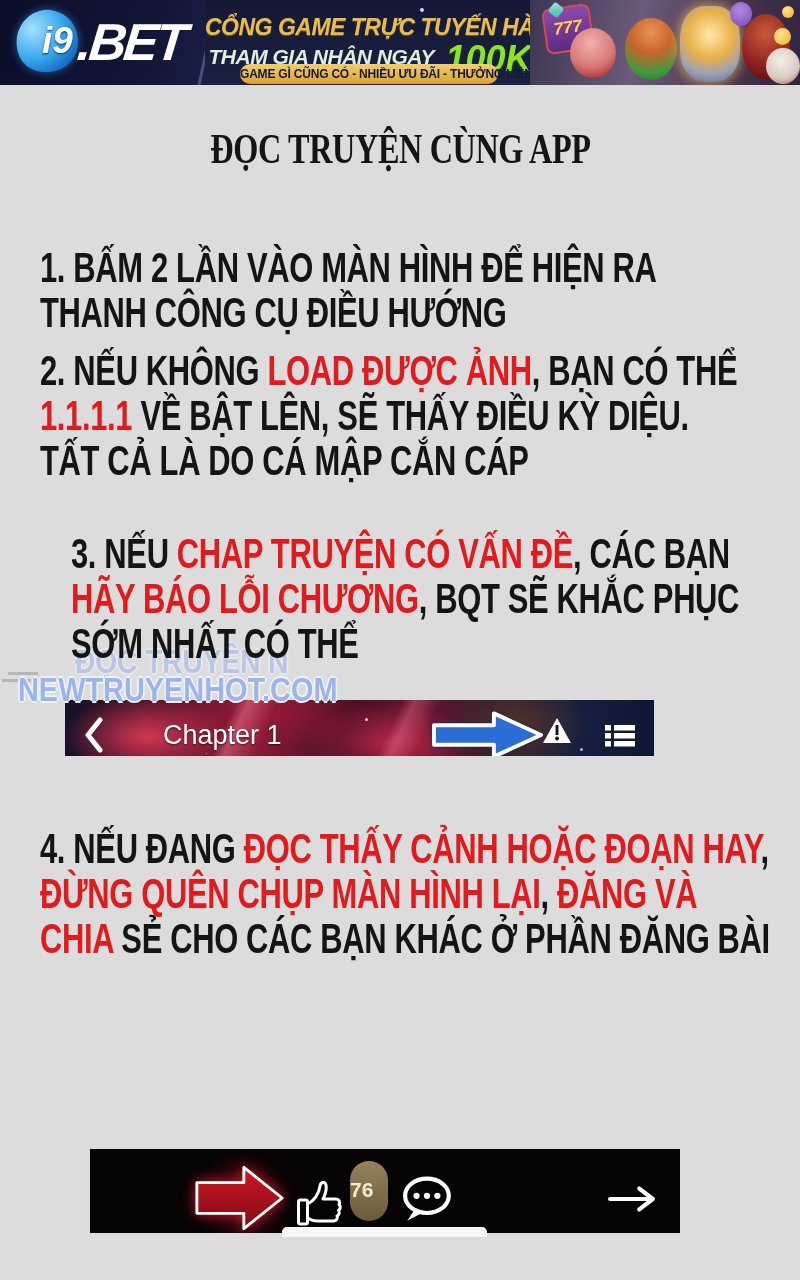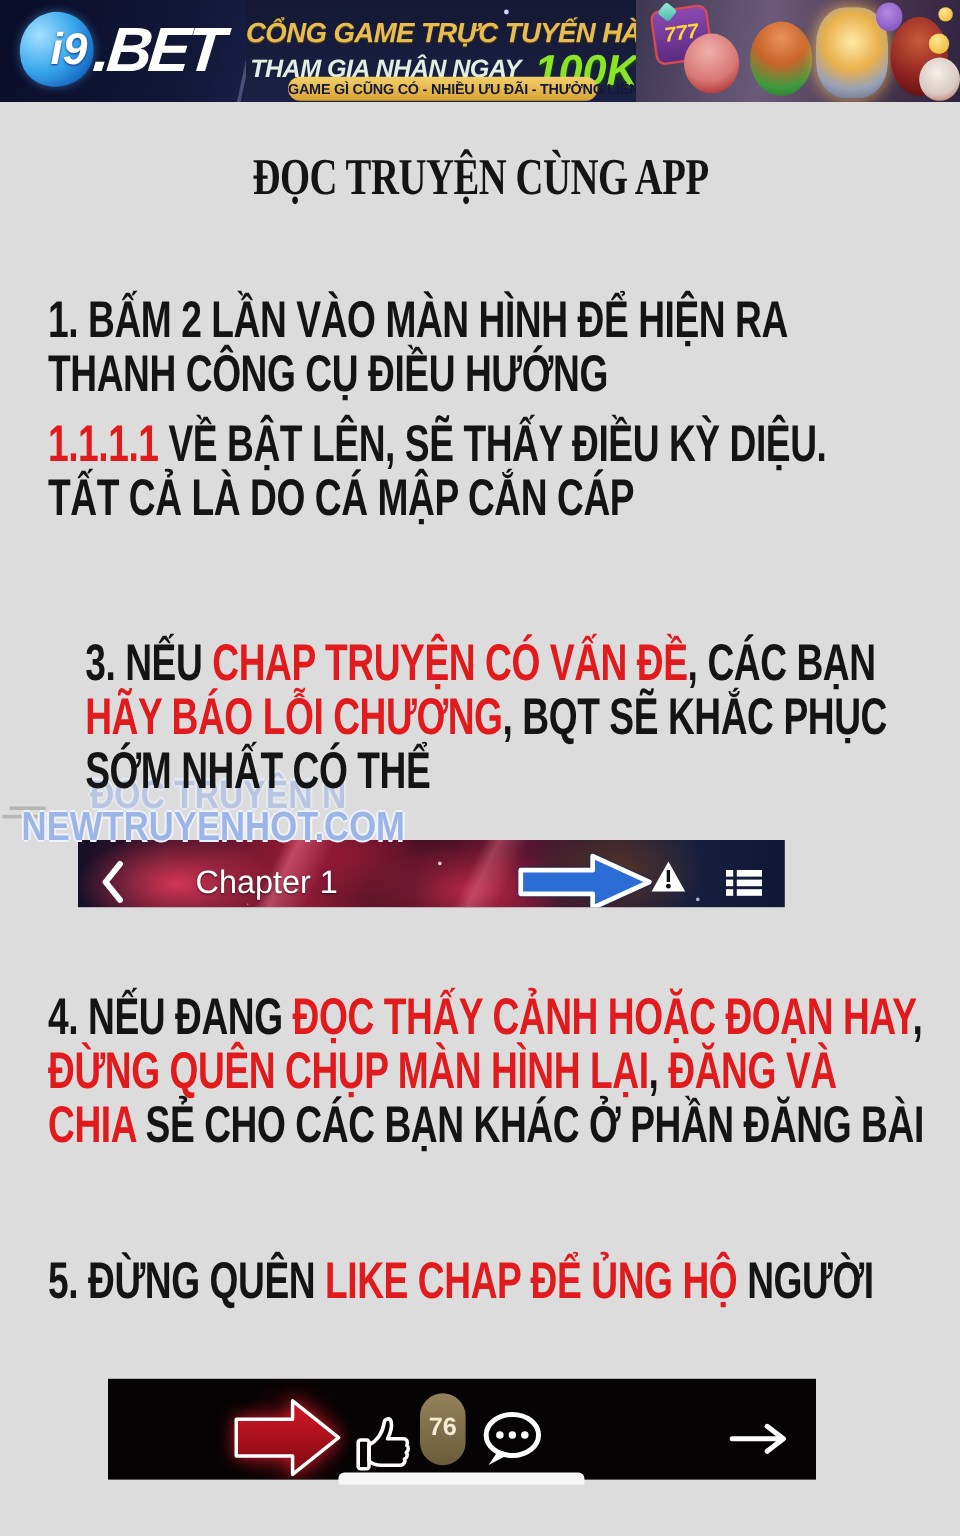--- a/index.html
+++ b/index.html
@@ -66,21 +66,21 @@
   .warn-btn{position:absolute;left:477px;top:17px;width:30px;height:28px;}
   .menu-btn{position:absolute;left:540px;top:25px;width:30px;height:22px;}
   .pointer-blue{position:absolute;left:366px;top:9px;width:114px;height:52px;filter:drop-shadow(0 0 1.5px #0a2a5e);}
   
   .action-bar{position:absolute;left:90px;top:1149px;width:590px;height:84px;z-index:2;background:#060304;overflow:hidden;}
   .action-glow{position:absolute;left:0;top:0;width:100%;height:100%;
     background:radial-gradient(circle 70px at 26% 60%,rgba(130,12,20,.55),transparent 70%);}
   .pointer-red{position:absolute;left:104px;top:12px;width:92px;height:74px;filter:drop-shadow(0 0 7px rgba(235,30,45,.85));}
   .like-btn{position:absolute;left:206px;top:26px;width:48px;height:54px;}
   .like-badge{position:absolute;left:260px;top:12px;width:38px;height:60px;border-radius:19px;
-    background:linear-gradient(180deg,#94825a,#6b5c39);text-align:center;}
+    background:linear-gradient(180deg,#94825a,#6b5c39);}
   .like-badge span{display:inline-block;margin-top:17px;font-size:21px;font-weight:700;color:#f3ecd4;}
   .comment-btn{position:absolute;left:312px;top:27px;width:52px;height:48px;}
   .next-btn{position:absolute;left:518px;top:36px;width:48px;height:28px;}
   .input-strip{position:absolute;left:282px;top:1227px;width:205px;height:10px;background:#f7f7f7;border-radius:5px 5px 0 0;z-index:3;}
 </style>
 </head>
 <body>
 
 <div class="banner">
   <div class="banner-left">
@@ -116,35 +116,35 @@
 <div class="title-wrap">
   <span class="title-scale">ĐỌC TRUYỆN CÙNG APP</span>
 </div>
 
 <div>
     <div class="instr" style="top: 201px; margin-top: 44px;">
       <div class="iline"><span class="iscale"><span class="blk">1. BẤM 2 LẦN VÀO MÀN HÌNH ĐỂ HIỆN RA</span></span></div>
       <div class="iline"><span class="iscale"><span class="blk">THANH CÔNG CỤ ĐIỀU HƯỚNG</span></span></div>
     </div>
     <div class="instr" style="top: 348px;">
+      <div class="iline"><span class="iscale"><span class="blk">2. NẾU KHÔNG </span><span class="red">LOAD ĐƯỢC ẢNH</span><span class="blk">, BẠN CÓ THỂ</span></span></div>
       <div class="iline"><span class="iscale"><span class="red">1.1.1.1</span><span class="blk"> VỀ BẬT LÊN, SẼ THẤY ĐIỀU KỲ DIỆU.</span></span></div>
       <div class="iline"><span class="iscale"><span class="blk">TẤT CẢ LÀ DO CÁ MẬP CẮN CÁP</span></span></div>
     </div>
     <div class="instr" style="top: 531px; margin-left: 31px;">
       <div class="iline"><span class="iscale"><span class="blk">3. NẾU </span><span class="red">CHAP TRUYỆN CÓ VẤN ĐỀ</span><span class="blk">, CÁC BẠN</span></span></div>
       <div class="iline"><span class="iscale"><span class="red">HÃY BÁO LỖI CHƯƠNG</span><span class="blk">, BQT SẼ KHẮC PHỤC</span></span></div>
       <div class="iline"><span class="iscale"><span class="blk">SỚM NHẤT CÓ THỂ</span></span></div>
     </div>
     <div class="instr" style="top: 826px;">
       <div class="iline"><span class="iscale"><span class="blk">4. NẾU ĐANG </span><span class="red">ĐỌC THẤY CẢNH HOẶC ĐOẠN HAY</span><span class="blk">,</span></span></div>
       <div class="iline"><span class="iscale"><span class="red">ĐỪNG QUÊN CHỤP MÀN HÌNH LẠI</span><span class="blk">, </span><span class="red">ĐĂNG VÀ</span></span></div>
       <div class="iline"><span class="iscale"><span class="red">CHIA </span><span class="blk">SẺ CHO CÁC BẠN KHÁC Ở PHẦN ĐĂNG BÀI</span></span></div>
     </div>
     <div class="instr" style="top: 1046px;">
-      <div class="iline"><span class="iscale"><span class="blk">5. ĐỪNG QUÊN </span><span class="red">LIKE CHAP ĐỂ ỦNG HỘ</span><span class="blk"> NGƯỜI</span></span></div>
     </div>
   </div>
 
 <div class="wm wm1">ĐỌC TRUYỆN N</div>
 <div class="wm wm2">NEWTRUYENHOT.COM</div>
 <div class="dashes">
     <i style="width:30px;margin-left:6px;"></i>
     <i style="width:38px;"></i>
   </div>
 

